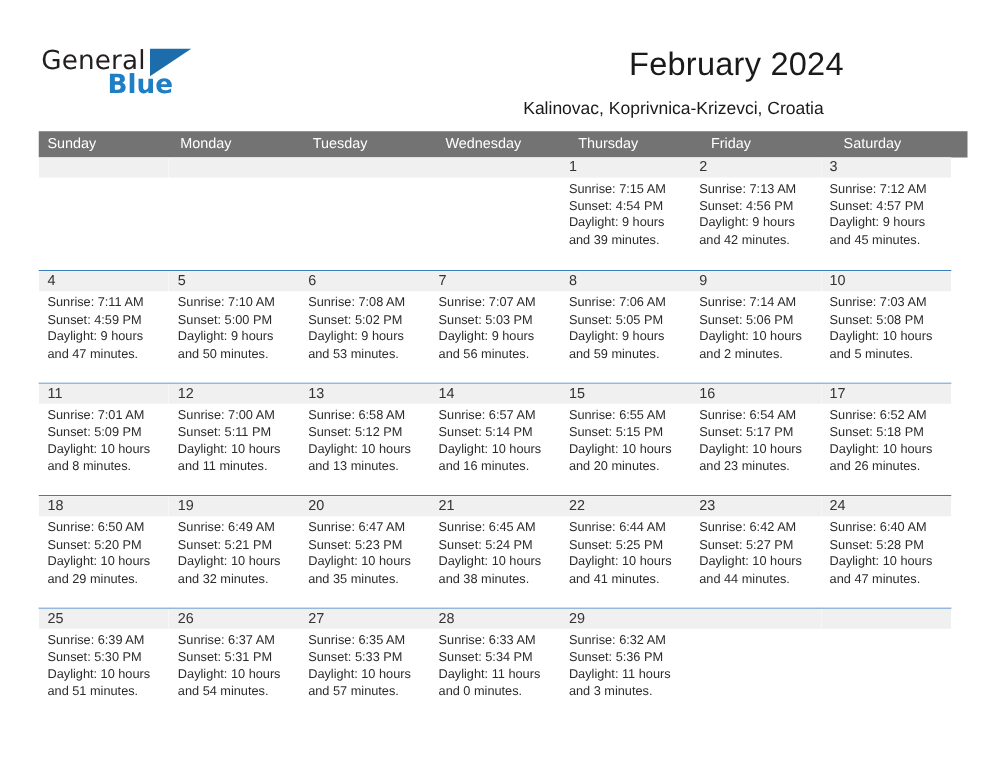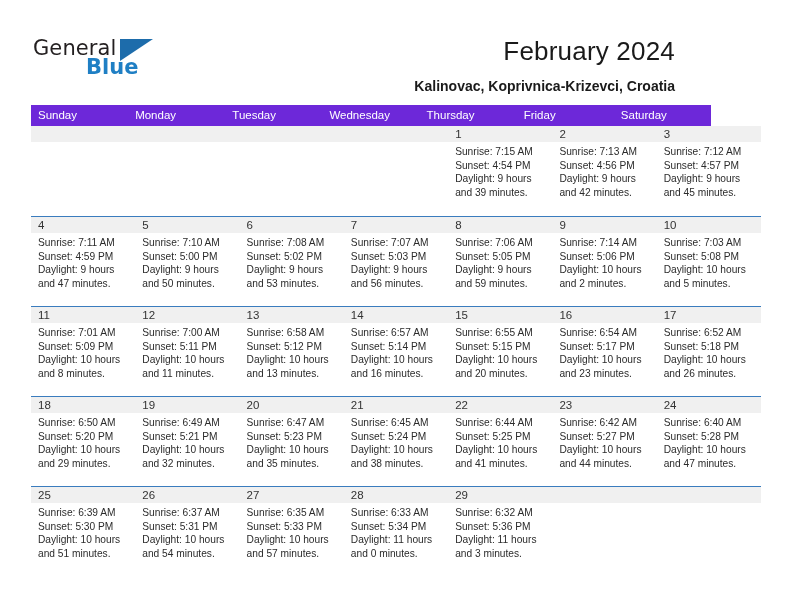--- a/index.html
+++ b/index.html
@@ -73,41 +73,41 @@
     top: 36px;
     font-size: 26px;
     font-weight: 400;
     color: #1a1a1a;
     letter-spacing: 0.2px;
     white-space: nowrap;
     text-align: left;
   }
   .subtitle {
     position: absolute;
-    right: 33px;
+    right: 49px;
     top: 78px;
     font-size: 14px;
-    font-weight: 700;
+    font-weight: 400;
     color: #1a1a1a;
     white-space: nowrap;
     text-align: center;
   }
 
   
   .calendar {
     position: absolute;
     left: 31px;
     top: 105px;
     width: 730px;
   }
   .weekdays {
     display: flex;
-    width: 680px;
+    width: 743px;
     height: 21px;
-    background: #6d28d9;
+    background: #737373;
   }
   .weekday {
     flex: 1 1 0;
     color: #ffffff;
     font-size: 11.5px;
     line-height: 21px;
     padding-left: 7px;
     box-sizing: border-box;
     overflow: hidden;
     white-space: nowrap;

